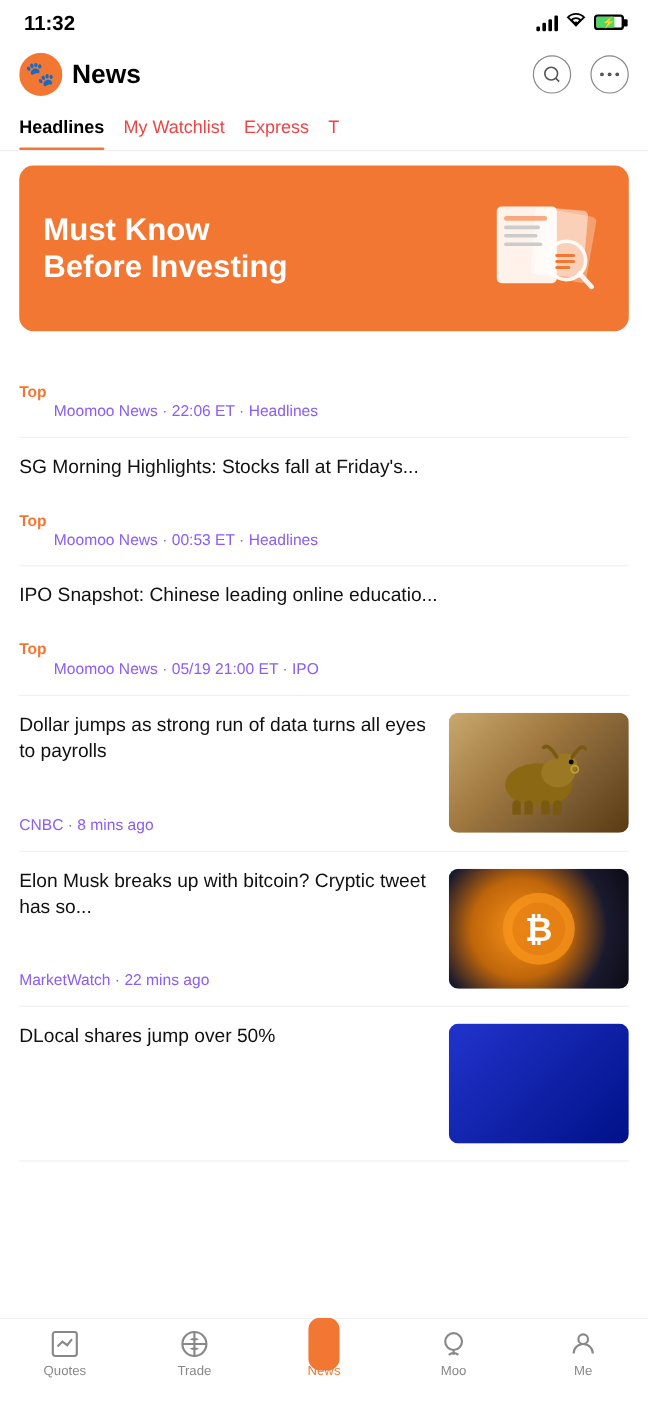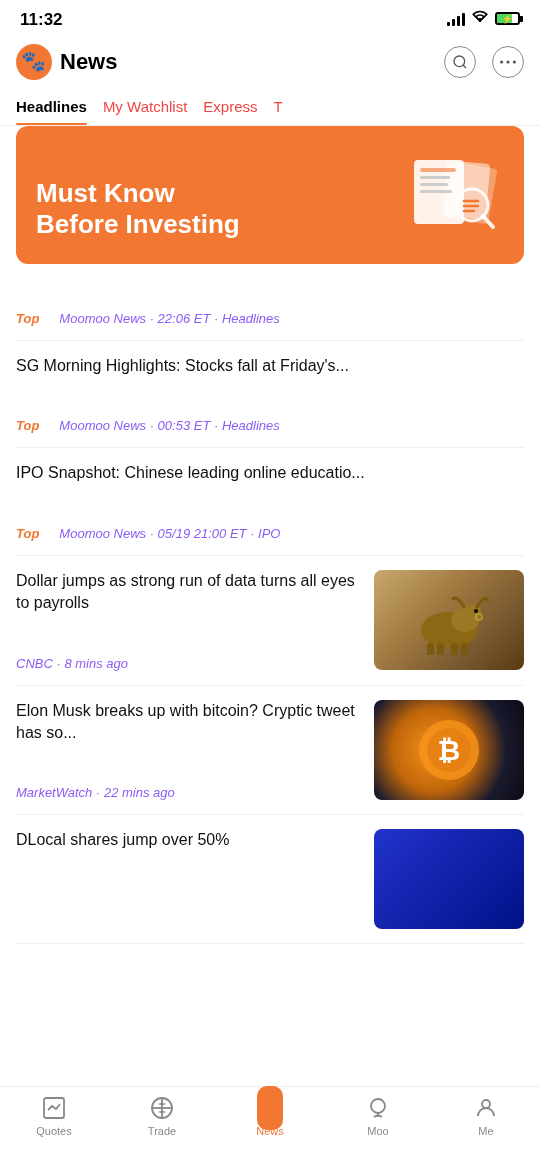--- a/index.html
+++ b/index.html
@@ -150,26 +150,26 @@
       bottom: 0;
       left: 0;
       right: 16px;
       height: 2px;
       background: #f27733;
       border-radius: 1px;
     }
 
     
     .banner {
-      margin: 0 16px;
+      margin: 12px 16px;
       border-radius: 12px;
       background: #f27733;
       padding: 24px 20px;
       display: flex;
-      align-items: flex-end;
+      align-items: center;
       justify-content: space-between;
       overflow: hidden;
       position: relative;
       min-height: 110px;
     }
     .banner-text {
       color: #fff;
       font-size: 26px;
       font-weight: 800;
       line-height: 1.2;
@@ -199,24 +199,23 @@
     .news-content { flex: 1; }
     .news-title {
       font-size: 16px;
       font-weight: 500;
       color: #111;
       line-height: 1.4;
       margin-bottom: 8px;
     }
     .news-meta {
       display: flex;
-      align-items: flex-end;
-      gap: 20px;
+      align-items: center;
+      gap: 6px;
       flex-wrap: wrap;
-      font-style: italic;
     }
     .tag-top {
       color: #f27733;
       font-size: 13px;
       font-weight: 600;
     }
     .news-source {
       font-size: 13px;
       color: #8b5cf6;
       margin-top: 33px;
@@ -247,21 +246,21 @@
     }
     .thumb-dlocal {
       width: 100%;
       height: 100%;
       background: linear-gradient(135deg, #2233cc 0%, #1122aa 50%, #001188 100%);
     }
 
     
     .bottom-nav {
       position: fixed;
-      bottom: 12px;
+      bottom: 0;
       width: 540px;
       background: #fff;
       border-top: 1px solid #eee;
       display: flex;
       justify-content: space-around;
       align-items: center;
       padding: 8px 0 20px 0;
     }
     .nav-item {
       display: flex;

